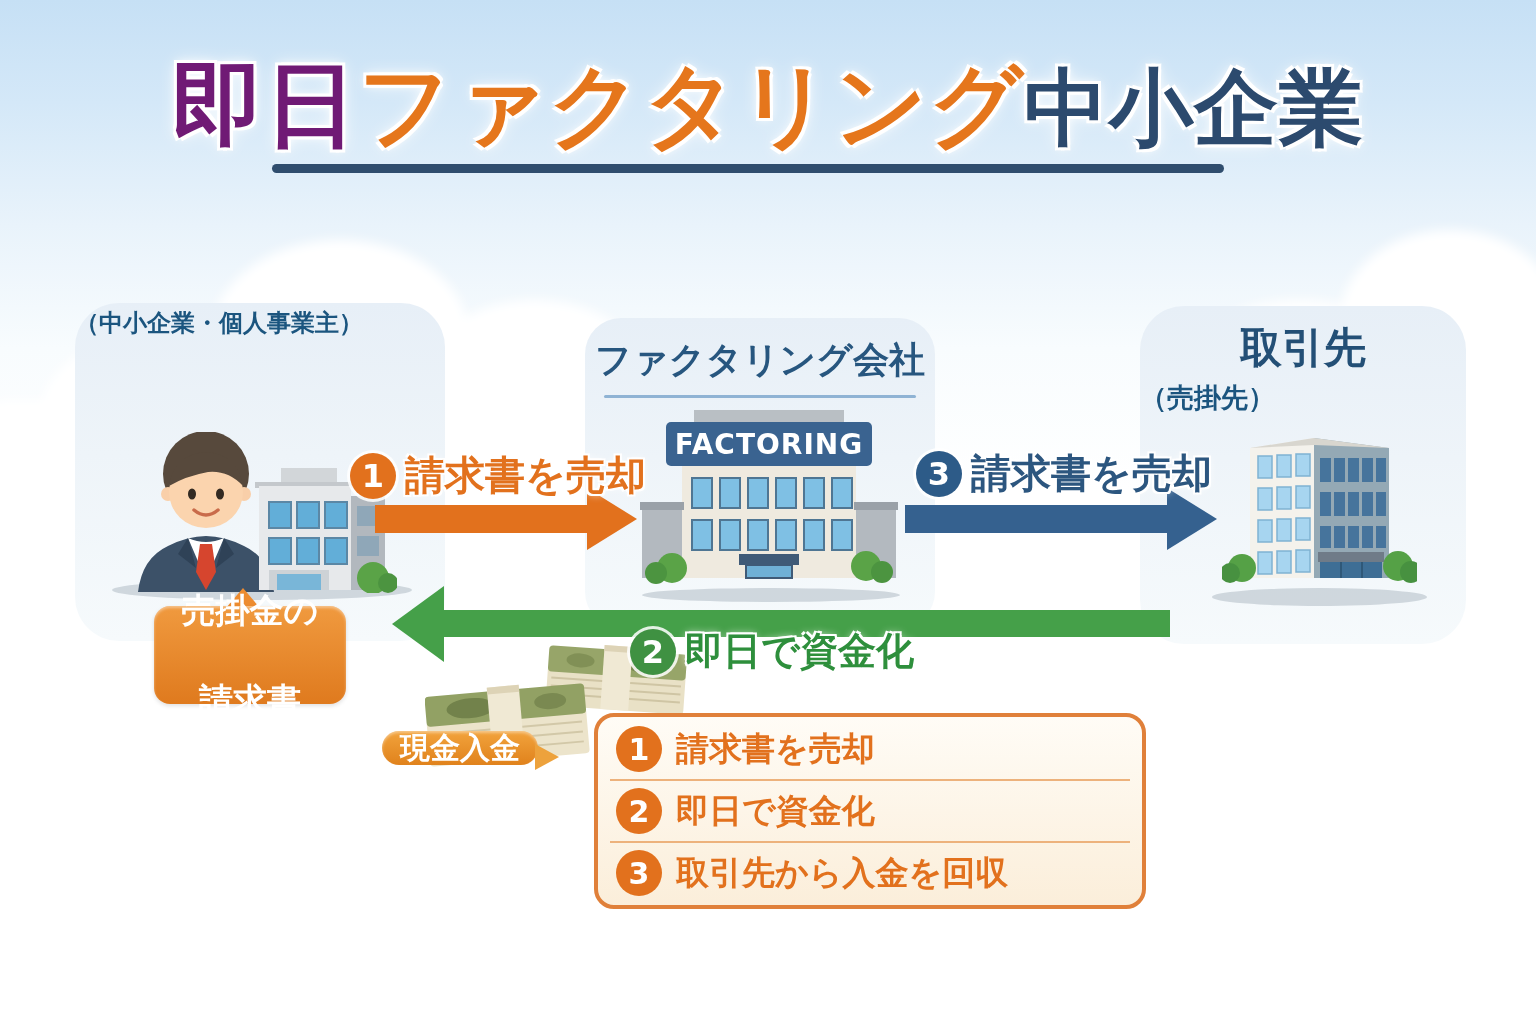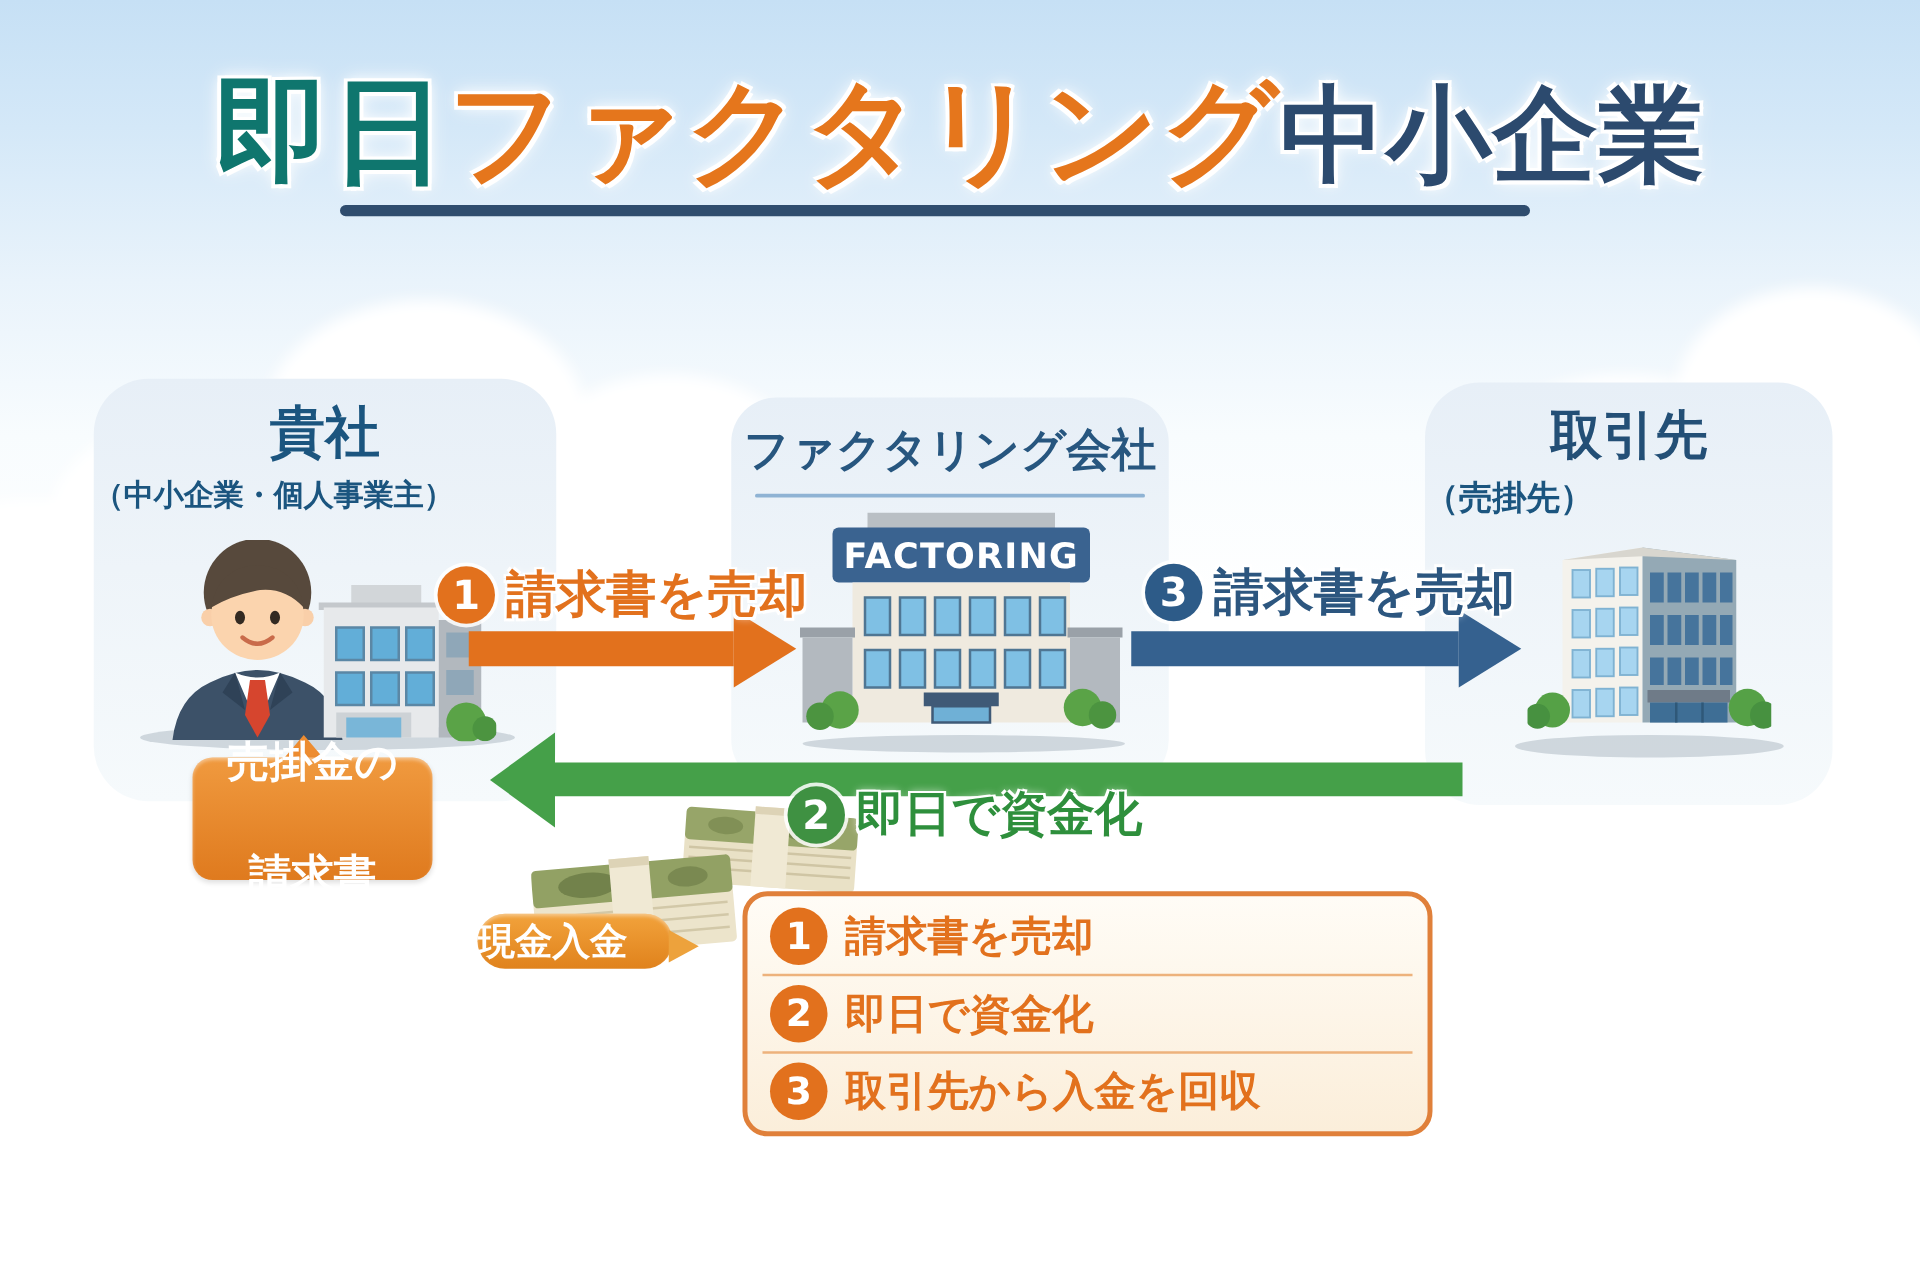--- a/index.html
+++ b/index.html
@@ -12,21 +12,21 @@
 
   
   .cloud{position:absolute;background:#ffffff;border-radius:50%;filter:blur(6px);}
 
   
   .title-wrap{
     position:absolute;top:44px;left:0;width:100%;text-align:center;
     font-weight:bold;font-size:92px;letter-spacing:1px;white-space:nowrap;
     text-shadow:0 0 10px #fff,0 0 18px #fff,3px 3px 0 #fff,-3px -3px 0 #fff,3px -3px 0 #fff,-3px 3px 0 #fff;
   }
-  .t1{color:#0f766e;}
+  .t1{color:#701a75;}
   .t2{color:#e5761c;}
   .t3{color:#2c4a6e;font-size:84px;}
   .title-underline{position:absolute;left:272px;top:164px;width:952px;height:9px;background:#2f4d6e;border-radius:5px;}
 
   
   .card{position:absolute;background:linear-gradient(180deg,#e7eff7 0%,#eef4f9 45%,#f6fafc 100%);z-index:1;}
   .card-company{left:75px;top:303px;width:370px;height:338px;border-radius:44px;}
   .card-factoring{left:585px;top:318px;width:350px;height:310px;border-radius:36px;}
   .card-client{left:1140px;top:306px;width:326px;height:338px;border-radius:44px;}
   .card-title{margin-top:14px;text-align:center;font-weight:bold;}
@@ -77,23 +77,23 @@
     display:flex;flex-direction:column;align-items:center;justify-content:center;
     color:#fff;font-weight:bold;font-size:34px;line-height:1.25;
     box-shadow:inset 0 2px 3px rgba(255,255,255,.4),0 2px 4px rgba(0,0,0,.12);
     gap:48px;
   }
   .invoice-pointer{position:absolute;left:226px;top:588px;width:0;height:0;z-index:4;
     border-left:17px solid transparent;border-right:17px solid transparent;border-bottom:20px solid #ed8c30;}
 
   
   .cash-pill{
-    position:absolute;left:382px;top:731px;width:156px;height:44px;z-index:4;
+    position:absolute;left:382px;top:731px;width:156px;height:34px;z-index:4;
     background:linear-gradient(180deg,#f2a33c,#e0821c);border-radius:28px;
-    display:flex;align-items:center;color:#fff;font-weight:bold;font-size:30px;
+    display:flex;align-items:center;justify-content:center;color:#fff;font-weight:bold;font-size:30px;
     box-shadow:inset 0 2px 3px rgba(255,255,255,.4);
   }
   .cash-tail{position:absolute;left:535px;top:744px;width:0;height:0;z-index:4;
     border-top:13px solid transparent;border-bottom:13px solid transparent;border-left:24px solid #eda23c;}
 
   
   .legend{
     position:absolute;left:594px;top:713px;width:552px;height:196px;z-index:4;
     background:linear-gradient(180deg,#fffcf6,#fbeeda);
     border:4px solid #e0803a;border-radius:20px;box-sizing:border-box;
@@ -119,21 +119,20 @@
     <div class="cloud" style="left:1430px;top:290px;width:210px;height:160px;"></div>
     <div class="cloud" style="left:1150px;top:380px;width:440px;height:140px;border-radius:120px;"></div>
   </div>
 
   <div class="title-wrap">
     <span class="t1">即日</span><span class="t2">ファクタリング</span><span class="t3">中小企業</span>
   </div>
   <div class="title-underline"></div>
 
   <div class="card card-company">
-    <div class="card-title">貴社</div>
     <div class="card-sub">（中小企業・個人事業主）</div>
   </div>
   <div class="card card-factoring">
     <div class="card-title">ファクタリング会社</div>
     <div class="fact-underline"></div>
   </div>
   <div class="card card-client">
     <div class="card-title">取引先</div>
     <div class="card-sub">（売掛先）</div>
   </div>

